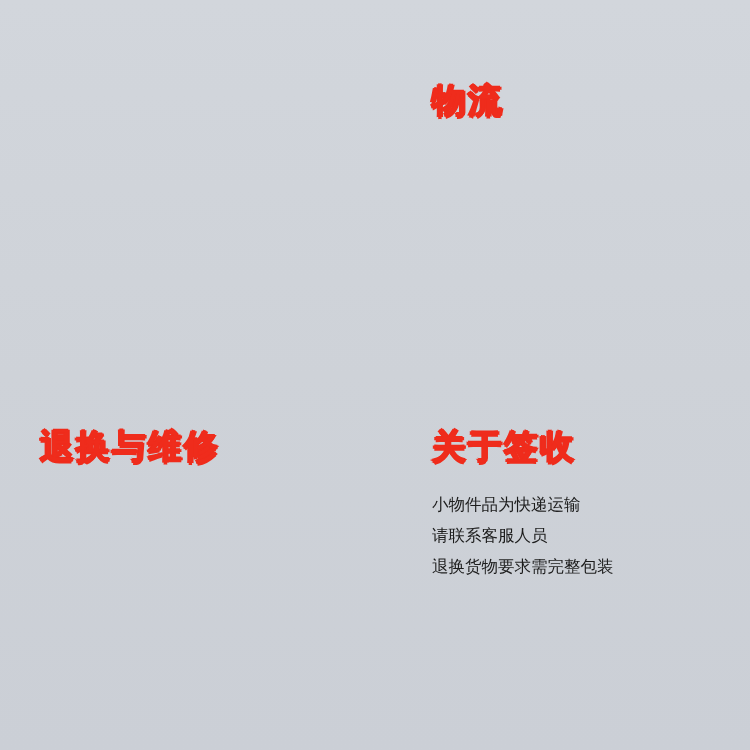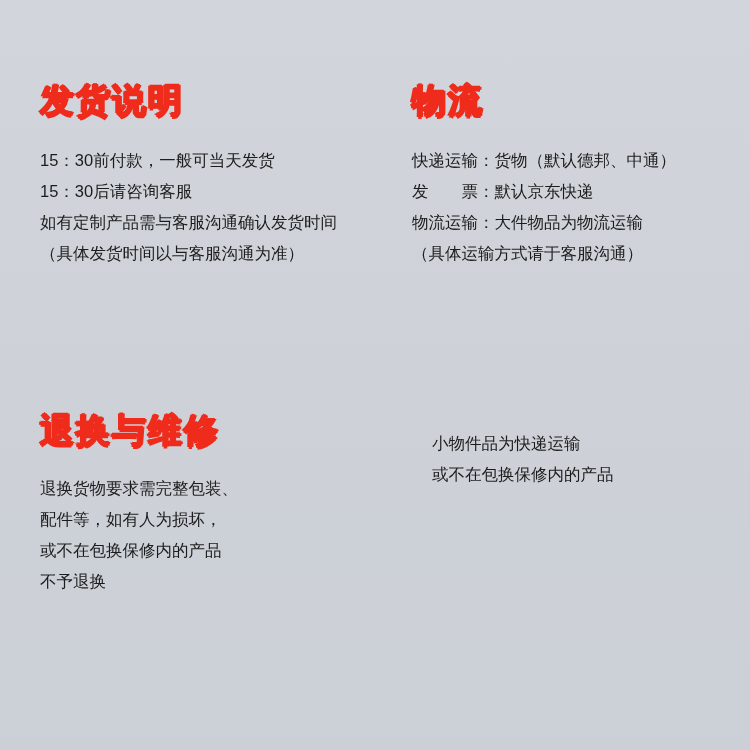--- a/index.html
+++ b/index.html
@@ -44,62 +44,43 @@
   }
   .block-lines li {
     color: #1c1c1c;
     font-size: 16.5px;
     line-height: 31px;
     white-space: nowrap;
   }
 
   
   #shipping   { left: 40px;  top: 82px;  }
-  #logistics  { left: 412px; top: 82px;  }
-  #returns    { left: 40px;  top: 412px; }
+  #logistics  { left: 432px; top: 82px;  }
+  #returns    { left: 40px;  top: 428px; }
   #signing    { left: 432px; top: 428px; }
 
   #returns .block-title,
   #signing .block-title { margin-bottom: 24px; }
 </style>
 </head>
 <body>
 
 <div class="page">
 
-  <section class="block" id="shipping">
-    <h2 class="block-title">发货说明</h2>
-    <ul class="block-lines">
-      <li>15：30前付款，一般可当天发货</li>
-      <li>15：30后请咨询客服</li>
-      <li>如有定制产品需与客服沟通确认发货时间</li>
-      <li>（具体发货时间以与客服沟通为准）</li>
-    </ul>
-  </section>
 
   <section class="block" id="logistics">
     <h2 class="block-title">物流</h2>
-    <ul class="block-lines">
-      <li>快递运输：货物（默认德邦、中通）</li>
-      <li>发　　票：默认京东快递</li>
-      <li>物流运输：大件物品为物流运输</li>
-      <li>（具体运输方式请于客服沟通）</li>
-    </ul>
   </section>
 
   <section class="block" id="returns">
     <h2 class="block-title">退换与维修</h2>
-    <ul class="block-lines">
-      <li>退换货物要求需完整包装、</li>
-      <li>配件等，如有人为损坏，</li>
-      <li>或不在包换保修内的产品</li>
-      <li>不予退换</li>
-    </ul>
   </section>
 
   <section class="block" id="signing">
+    <h2 class="block-title">关于签收</h2>
     <ul class="block-lines">
       <li>小物件品为快递运输</li>
-      <li>或不在包换保修内的产品</li>
+      <li>请联系客服人员</li>
+      <li>退换货物要求需完整包装</li>
     </ul>
   </section>
 
 </div>
 
 </body></html>

